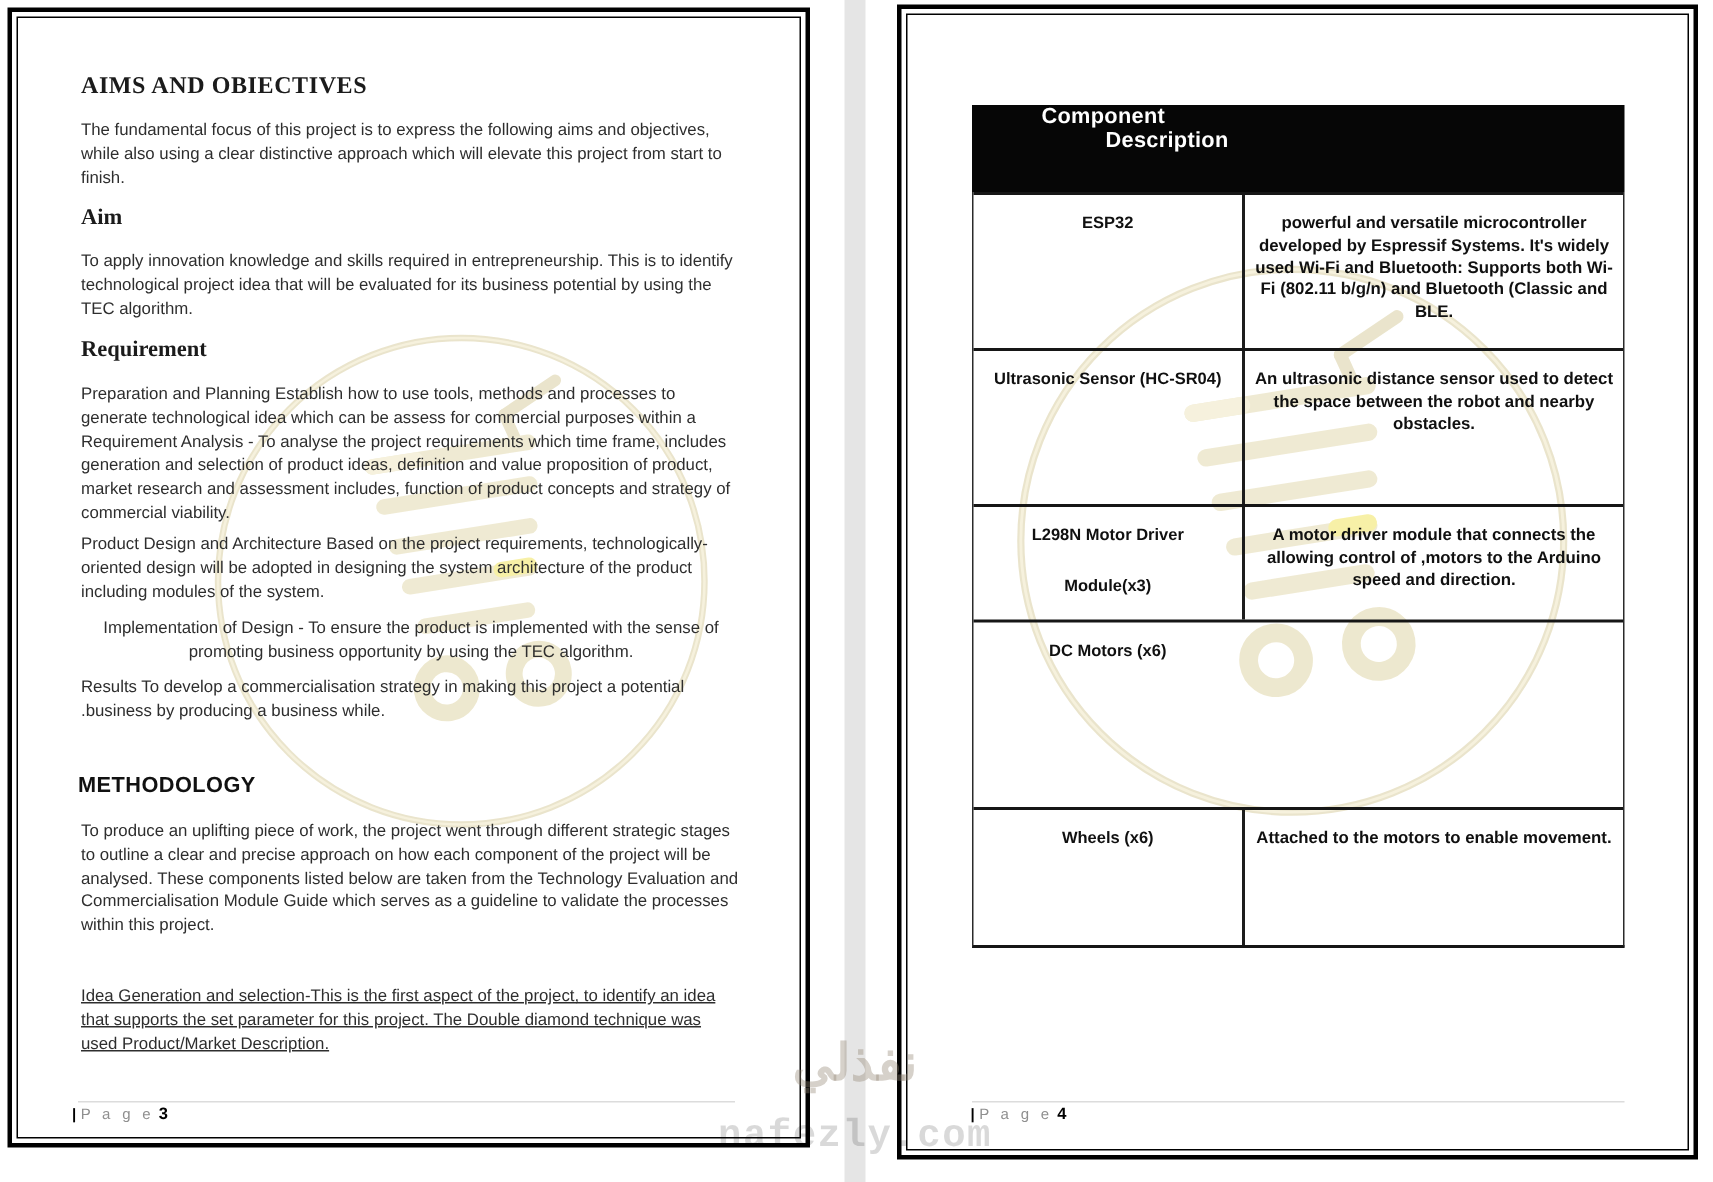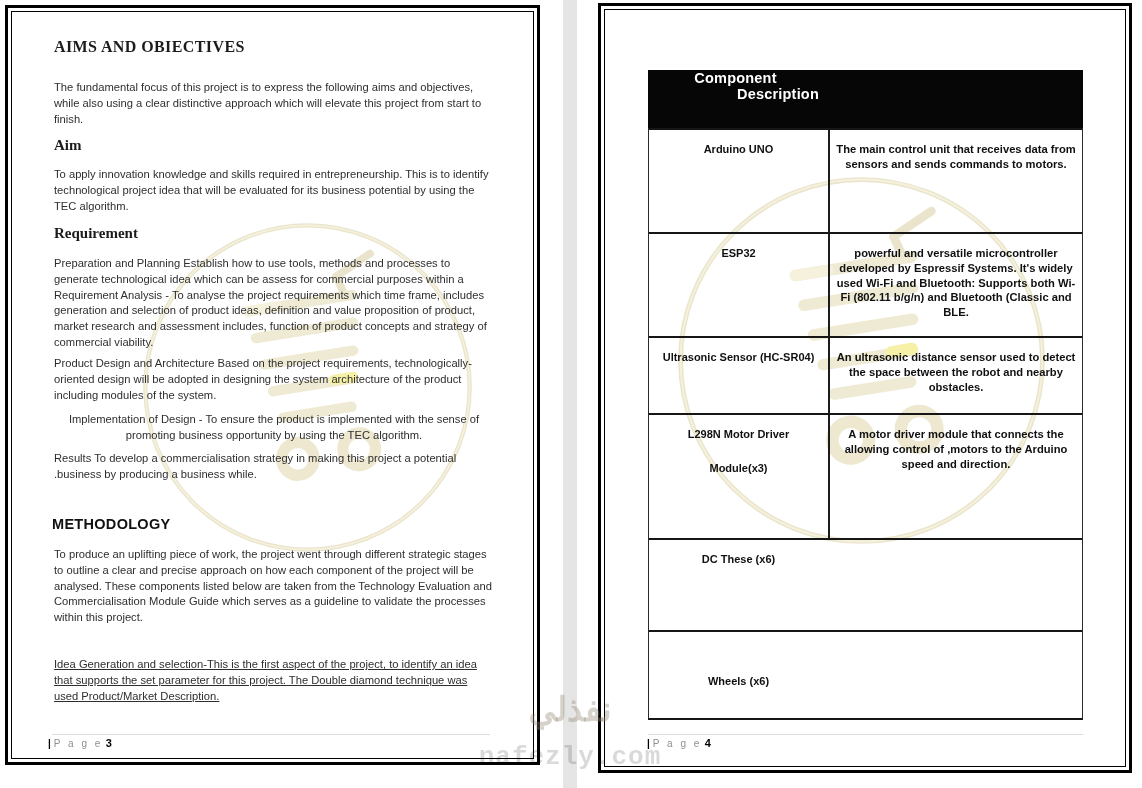--- a/index.html
+++ b/index.html
@@ -13,21 +13,21 @@
   #page4{left:577px;width:565px;}
 
   
   .frame{position:absolute;border:3px solid #000;z-index:3;pointer-events:none;}
   .frame-inner{position:absolute;inset:3px;border:1px solid #000;}
   #page3 .frame{left:5px;top:5px;width:529px;height:754px;}
   #page4 .frame{left:21px;top:3px;width:528px;height:764px;}
 
   
   .h-serif{position:absolute;left:54px;z-index:2;font-family:"Liberation Serif",serif;font-weight:bold;color:#1b1b1b;}
-  .h1{top:38px;font-size:16px;letter-spacing:.4px;}
+  .h1{top:49px;font-size:16px;letter-spacing:.4px;}
   .h2{top:137px;font-size:15px;}
   .h3{top:225px;font-size:15px;}
   .h-sans{position:absolute;left:52px;top:516px;z-index:2;font-weight:bold;font-size:14.5px;letter-spacing:.3px;color:#111;}
   .para{position:absolute;left:54px;width:440px;z-index:2;font-size:11.2px;line-height:15.8px;color:#2e2e2e;}
   .p1{top:80px;} .p2{top:167px;} .p3{top:256px;} .p4{top:356px;}
   .p5{top:412px;text-align:center;} .p6{top:451px;} .p7{top:547px;} .p8{top:657px;text-decoration:underline;}
 
   
   .frule{position:absolute;top:734px;height:1px;background:#dcdcdc;z-index:2;}
   #page3 .frule{left:52px;width:438px;}
@@ -126,40 +126,37 @@
       <div class="frame-inner"></div>
     </div>
 
   <div class="tbl">
     <div class="thead">
       <div class="hc hc1">Component</div>
       <div class="hc hc2">Description</div>
     </div>
     <div class="tbody">
       <div class="trow">
-        <div class="c1">Arduino UNO</div>
-        <div class="c2">The main control unit that receives data from sensors and sends commands to motors.</div>
-      </div>
-      <div class="trow">
         <div class="c1">ESP32</div>
         <div class="c2">powerful and versatile microcontroller developed by Espressif Systems. It's widely used Wi-Fi and Bluetooth: Supports both Wi-Fi (802.11 b/g/n) and Bluetooth (Classic and BLE.</div>
       </div>
       <div class="trow">
         <div class="c1">Ultrasonic Sensor (HC-SR04)</div>
         <div class="c2">An ultrasonic distance sensor used to detect the space between the robot and nearby obstacles.</div>
       </div>
       <div class="trow">
         <div class="c1"><span>L298N Motor Driver</span><span class="module-line2">Module(x3)</span></div>
         <div class="c2">A motor driver module that connects the allowing control of  ,motors to the Arduino speed and direction.</div>
       </div>
       <div class="trow">
-        <div class="c1">DC These (x6)</div>
+        <div class="c1">DC Motors (x6)</div>
       </div>
       <div class="trow">
         <div class="c1">Wheels (x6)</div>
+        <div class="c2">Attached to the motors to enable movement.</div>
       </div>
     </div>
   </div>
 
   <div class="frule"></div>
   <div class="footer">
     <span class="bar">|</span><span>P a g e</span><span class="num">4</span>
   </div>
 </div>
 

